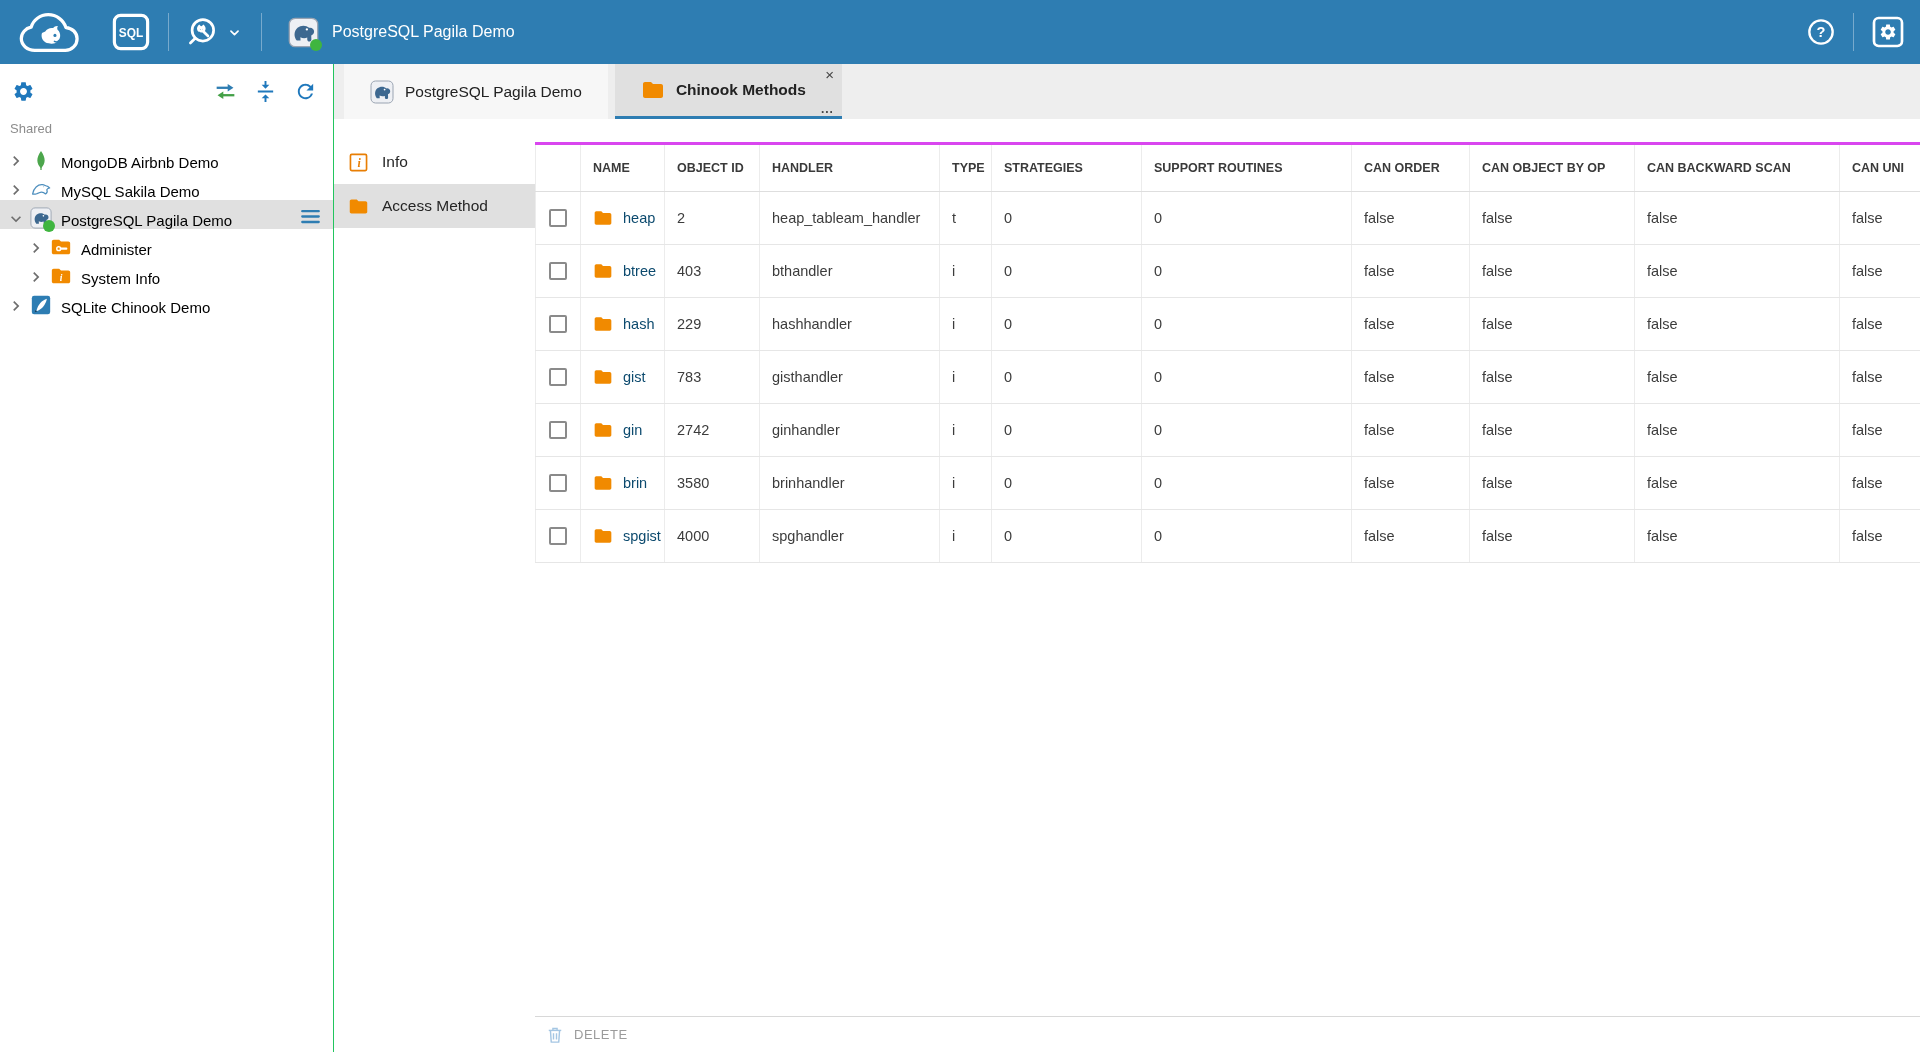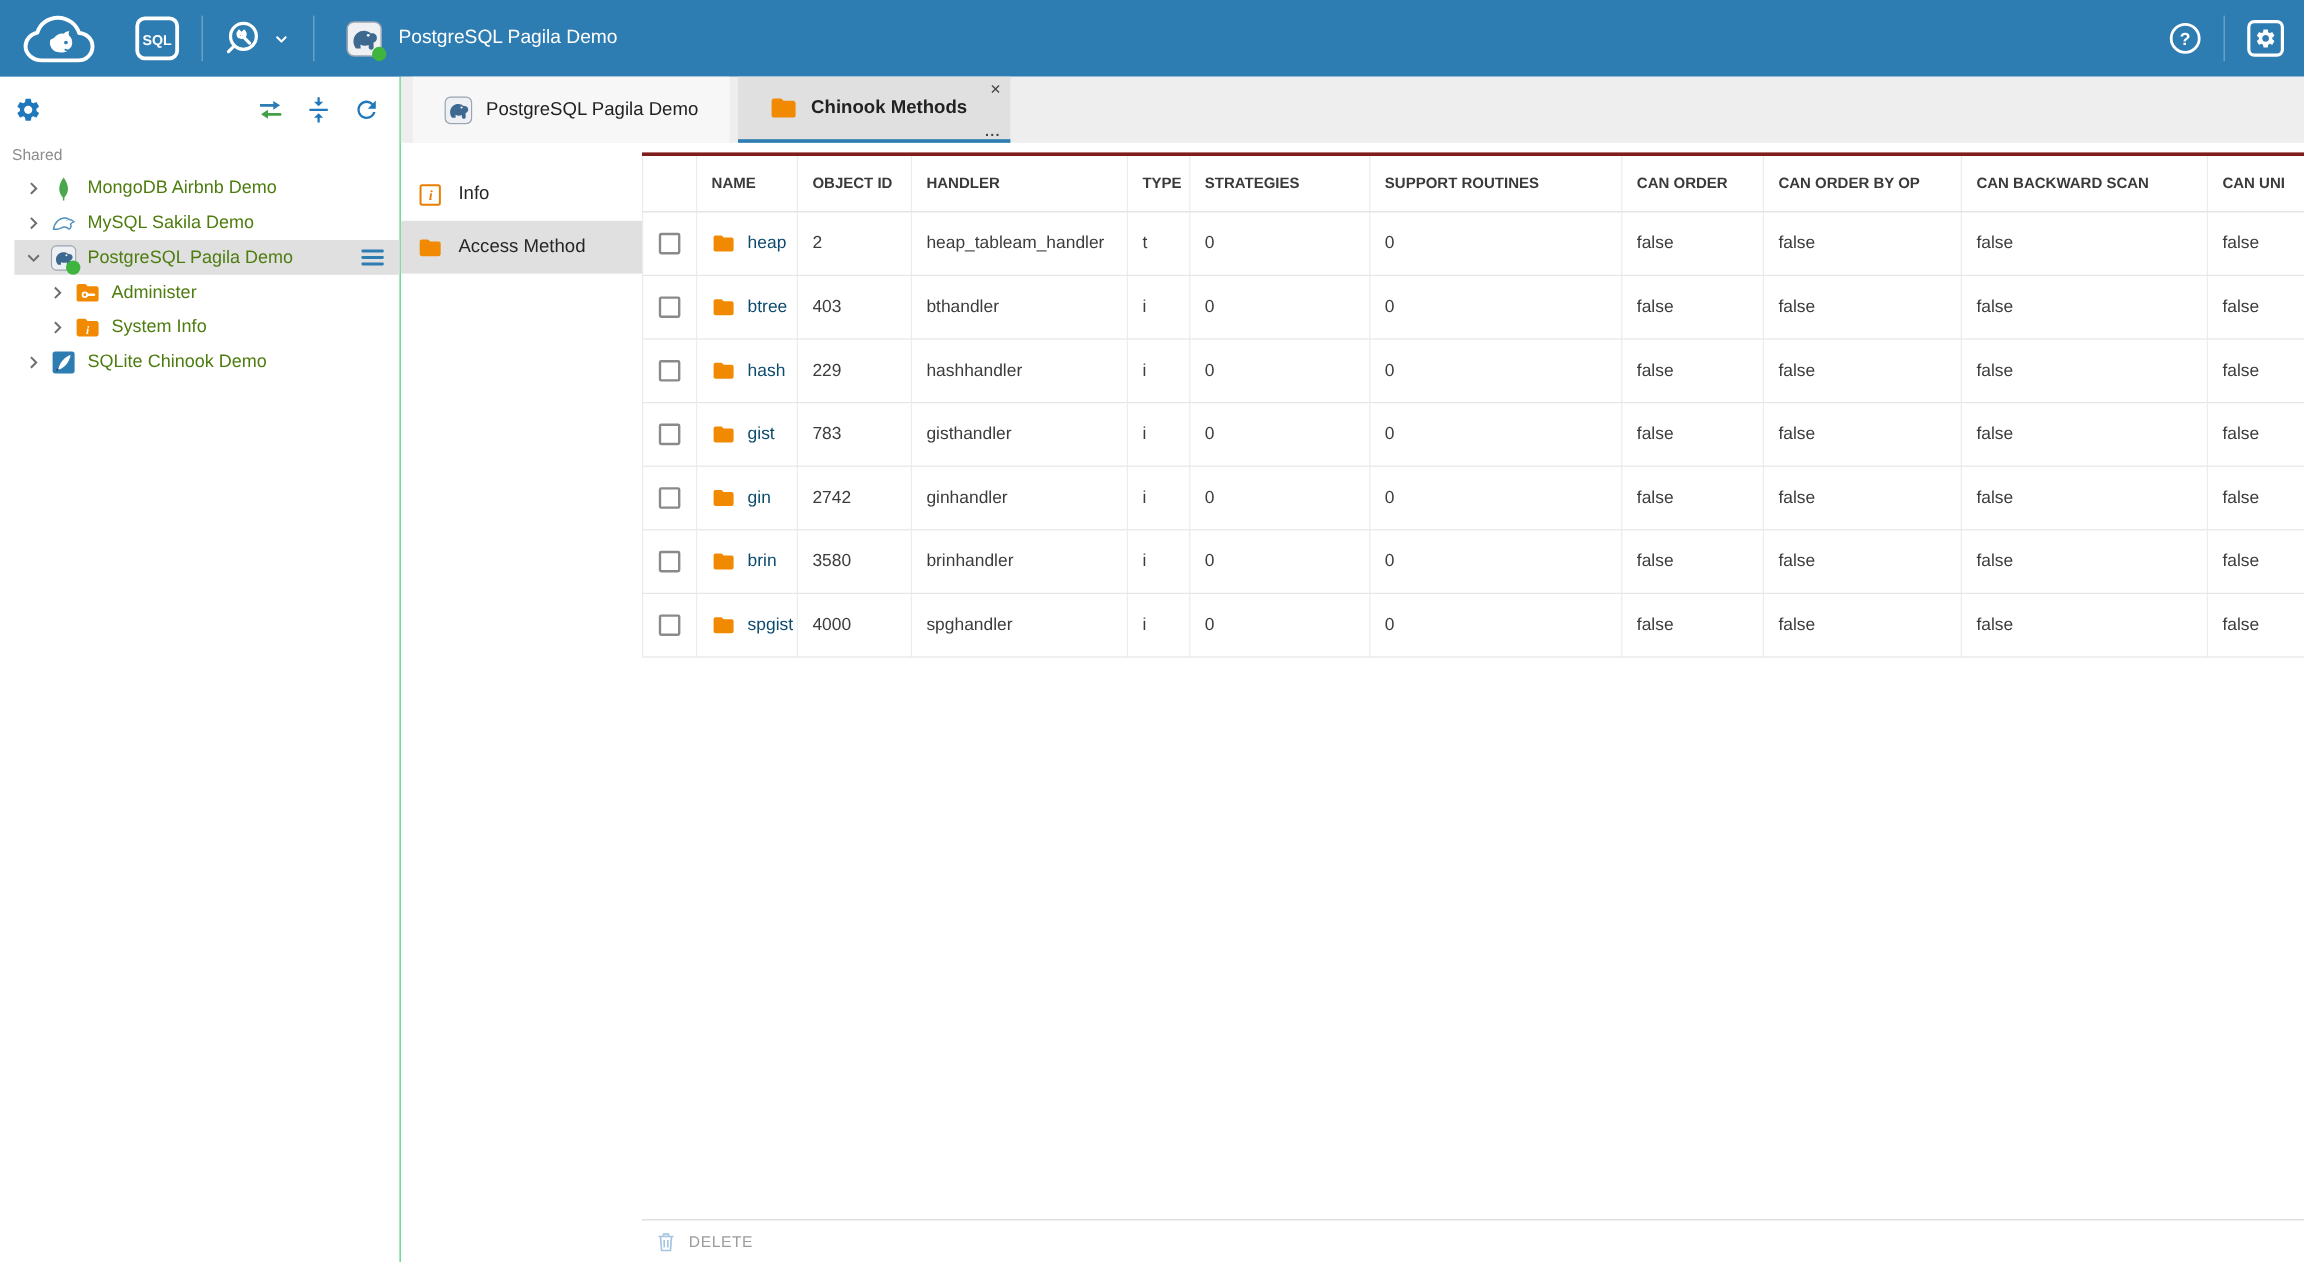--- a/index.html
+++ b/index.html
@@ -35,21 +35,21 @@
 
 
 .sidebar { width: 334px; min-width: 334px; background: #fff; border-right: 1px solid #22c55e;
   display: flex; flex-direction: column; }
 .side-toolbar { height: 55px; display: flex; align-items: center; padding: 0 16px 0 12px; }
 .side-toolbar .right { margin-left: auto; display: flex; gap: 17px; align-items: center; }
 .icn { display: inline-flex; align-items: center; justify-content: center; }
 .icn svg { width: 100%; height: 100%; display: block; }
 .tool-ic { width: 23px; height: 23px; cursor: pointer; }
 .section-label { font-size: 13px; color: #8c8c8c; padding: 2px 0 6px 10px; }
-.tree-item { height: 29px; display: flex; align-items: center; font-size: 15px; color: #4d7c0f; cursor: pointer; margin-left: 12px; }
+.tree-item { height: 29px; display: flex; align-items: flex-end; font-size: 15px; color: #000000; cursor: pointer; }
 .tree-item.selected { background: #e0e0e0; }
 .chev { width: 20px; height: 20px; margin-right: 4px; flex: none; }
 .treeicon { width: 22px; height: 22px; margin-right: 9px; position: relative; flex: none; }
 .tree-label { white-space: nowrap; }
 .menu-ic { width: 25px; height: 25px; margin: 0 10px 0 auto; cursor: pointer; }
 
 
 .main { flex: 1; display: flex; flex-direction: column; min-width: 0; background: #fff; }
 .tabbar { height: 55px; background: #eeeeee; display: flex; padding-left: 10px; flex: none; }
 .tab { display: flex; align-items: center; gap: 11px; padding: 0 26px; font-size: 15.5px;
@@ -62,21 +62,21 @@
   color: #454545; font-weight: bold; }
 
 .content { flex: 1; display: flex; min-height: 0; }
 .subnav { width: 201px; min-width: 201px; padding-top: 21px; }
 .subnav-item { height: 44px; display: flex; align-items: center; gap: 13px; padding-left: 14px;
   font-size: 15.5px; color: #262626; cursor: pointer; }
 .subnav-item.selected { background: #e0e0e0; }
 .subicon { width: 21px; height: 21px; flex: none; }
 
 .right-col { flex: 1; display: flex; flex-direction: column; min-width: 0; }
-.table-zone { flex: 1; margin-top: 8px; border-top: 3px solid #7f1d1d; overflow: hidden; }
+.table-zone { flex: 1; margin-top: 23px; border-top: 3px solid #d946ef; overflow: hidden; }
 table { border-collapse: collapse; table-layout: fixed; border-left: 1px solid #ececec; }
 th { height: 46px; font-size: 12.5px; color: #3a3a3a; text-align: left; padding: 0 4px 0 12px;
   border-bottom: 1px solid #dedede; border-right: 1px solid #ececec; white-space: nowrap; overflow: hidden; cursor: pointer; }
 td { height: 53px; font-size: 14.5px; color: #3c3c3c; padding: 0 4px 0 12px;
   border-bottom: 1px solid #e6e6e6; border-right: 1px solid #ececec; white-space: nowrap; overflow: hidden; }
 td.cb, th.cb { padding: 0; text-align: center; }
 .cbx { display: inline-block; width: 18px; height: 18px; border: 2px solid #8a8a8a; border-radius: 2px;
   background: #fff; vertical-align: middle; cursor: pointer; }
 .namecell { display: flex; align-items: center; gap: 10px; height: 100%; }
 .rowfolder { width: 20px; height: 20px; flex: none; }
@@ -357,21 +357,21 @@
               <thead>
                 <tr>
                   <th class="cb"></th>
                   <th>NAME</th>
                   <th>OBJECT ID</th>
                   <th>HANDLER</th>
                   <th>TYPE</th>
                   <th>STRATEGIES</th>
                   <th>SUPPORT ROUTINES</th>
                   <th>CAN ORDER</th>
-                  <th>CAN ORDER BY OP</th>
+                  <th>CAN OBJECT BY OP</th>
                   <th>CAN BACKWARD SCAN</th>
                   <th>CAN UNI</th>
                 </tr>
               </thead>
               <tbody>
                 <tr>
                   <td class="cb"><span class="cbx"></span></td>
                   <td>
                     <span class="namecell">
                       <span class="icn rowfolder">

